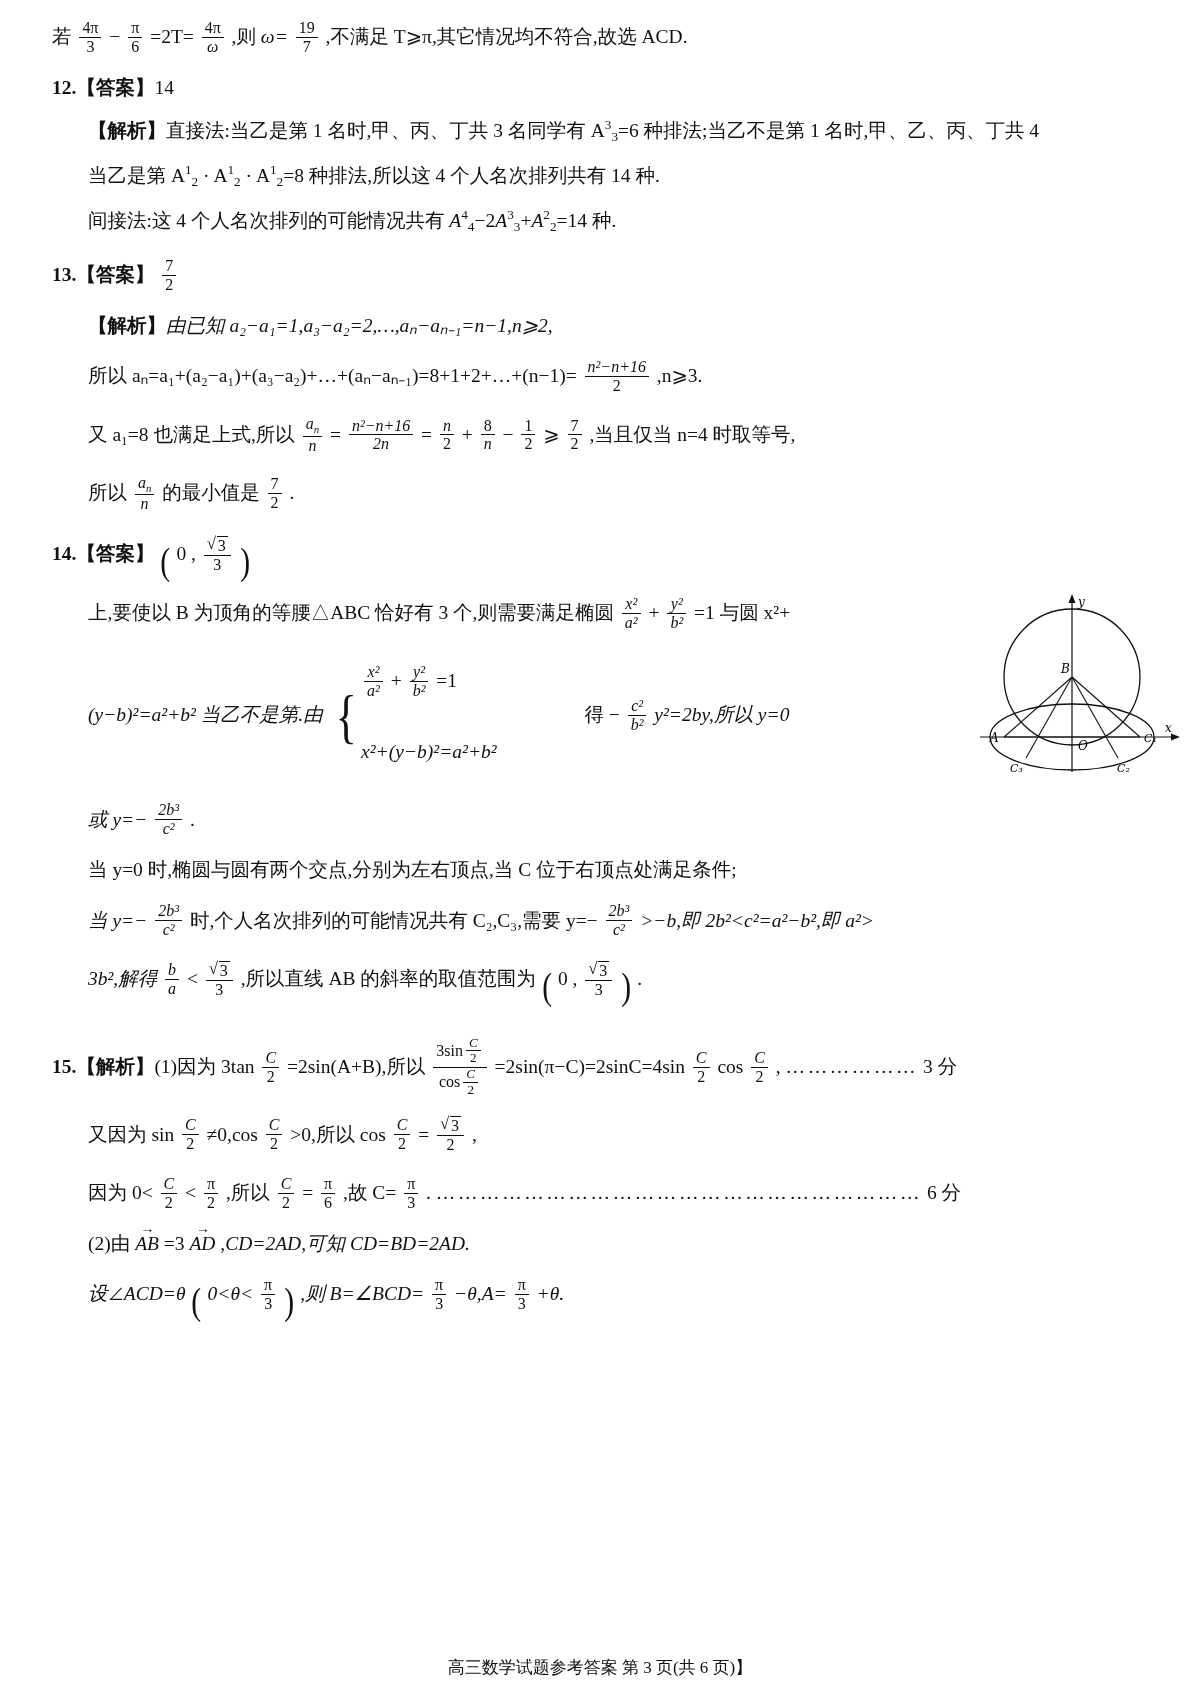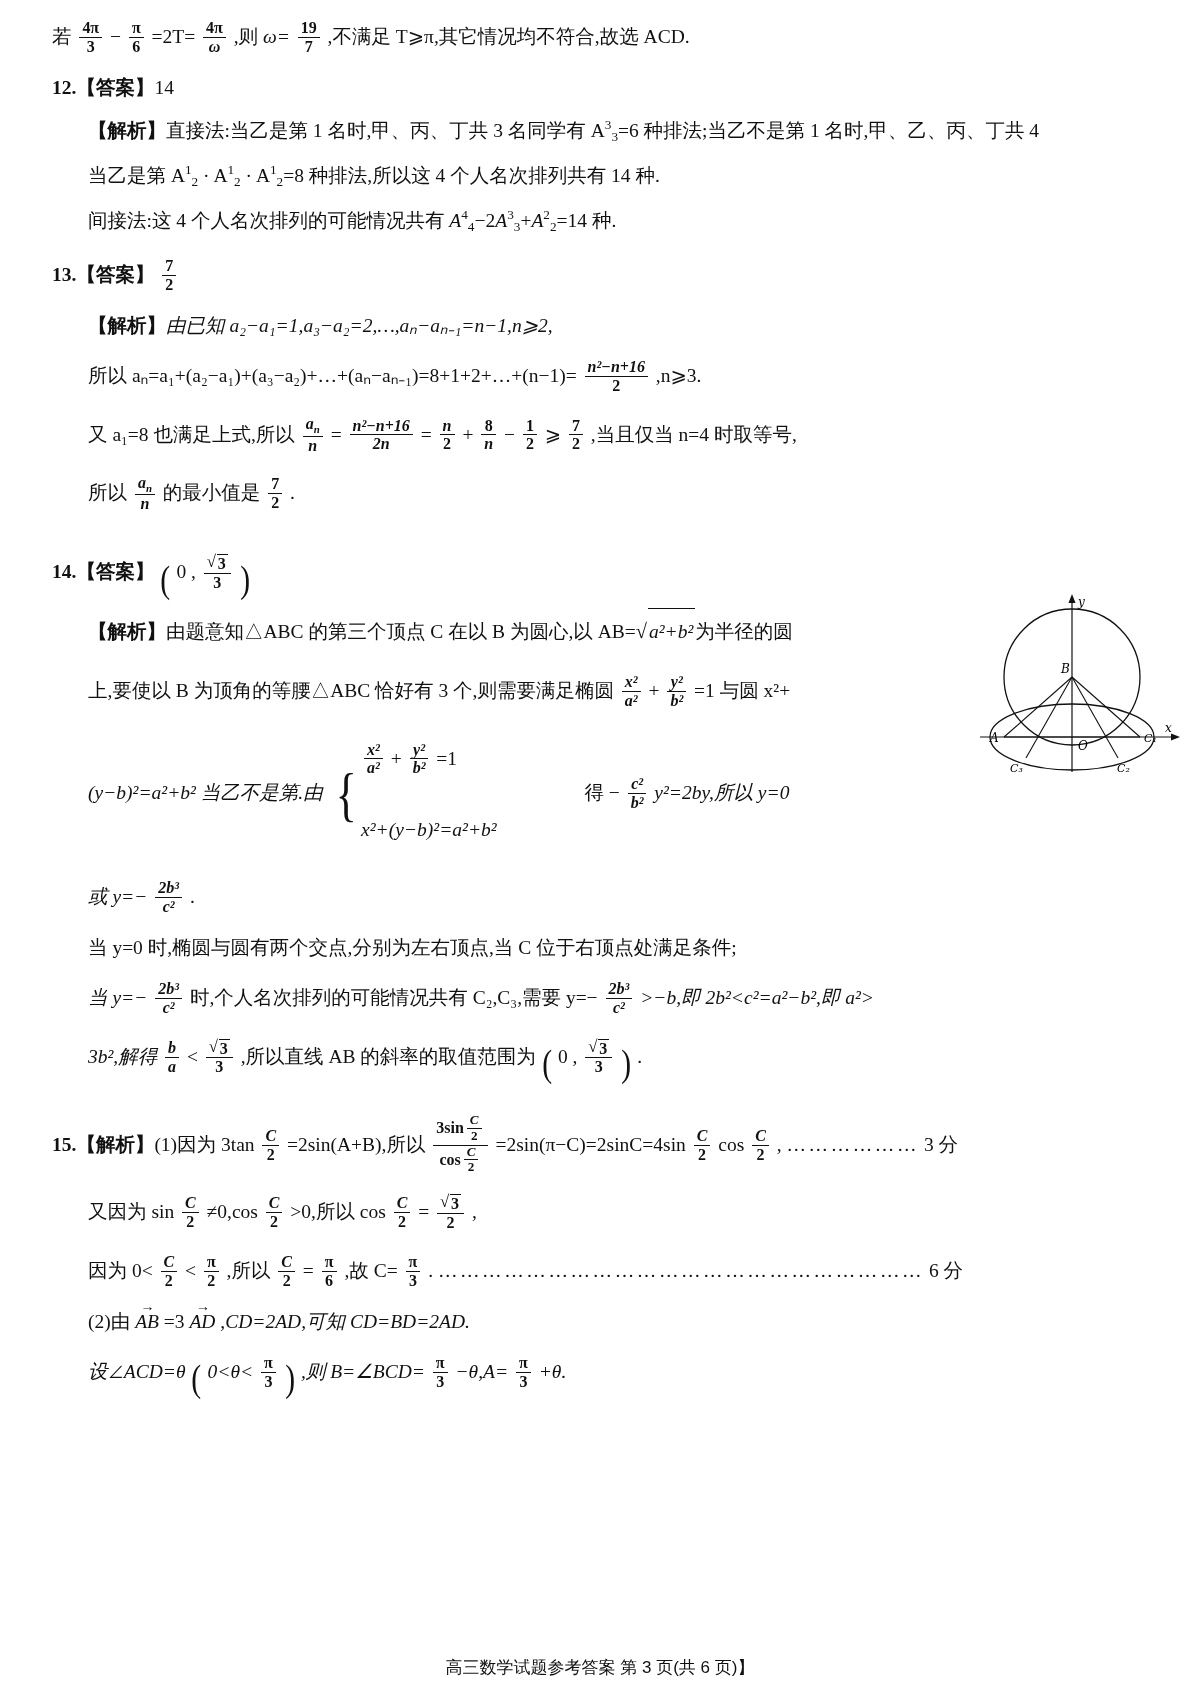--- a/index.html
+++ b/index.html
@@ -40,21 +40,20 @@
   
   .frac{
     display:inline-block;
     vertical-align:middle;
     text-align:center;
     font-size:.82em;
     line-height:1.12;
     margin:0 3px;
     position:relative;
     top:-0.08em;
-    font-weight:bold;
   }
   .frac .num{ display:block; padding:0 3px; border-bottom:1.2px solid #111; }
   .frac .den{ display:block; padding:0 3px; }
 
   
   .sqrt{ display:inline-block; position:relative; padding-left:.62em; }
   .sqrt:before{
     content:"\221A";
     position:absolute; left:0; top:-0.06em; font-size:1.05em;
   }
@@ -97,21 +96,21 @@
     top:592px;
     width:220px;
     height:190px;
   }
   .pagefoot{
     position:absolute;
     left:0; right:0;
     bottom:18px;
     text-align:center;
     font-size:17px;
-    font-family:Liberation Sans, sans-serif;
+    font-family:Liberation Serif, serif;
   }
   .vec{ position:relative; display:inline-block; }
   .vec:after{
     content:"\2192";
     position:absolute; left:0; right:0; top:-0.78em;
     font-size:.72em; text-align:center; letter-spacing:-1px;
   }
 </style>
 </head>
 <body>
@@ -177,35 +176,32 @@
       </div>
       <div class="line indent tall">
         <span>所以</span>
         <span class="frac"><span class="num it">a<sub>n</sub></span><span class="den it">n</span></span>
         <span>的最小值是</span>
         <span class="frac"><span class="num">7</span><span class="den">2</span></span>
         <span>.</span>
       </div>
     </div>
 
-    <div class="blk" style="margin-top:32px;">
+    <div class="blk" style="margin-top:14px;">
       <div class="line tall">
         <span class="label">14.【答案】</span>
         <span class="bigparen">(</span>
         <span>0 ,</span>
         <span class="frac">
           <span class="num"><span class="sqrt"><span class="rad">3</span></span></span>
           <span class="den">3</span>
         </span>
         <span class="bigparen">)</span>
       </div>
 
-      <div class="line indent tall">
-        <span class="label">【解析】</span><span>由题意知△ABC 的第三个顶点 C 在以 B 为圆心,以 AB=</span><span class="sqrt"><span class="rad it">a²+b²</span></span><span>为半径的圆</span>
-      </div>
 
       <div class="line indent tall">
         <span>上,要使以 B 为顶角的等腰△ABC 恰好有 3 个,则需要满足椭圆</span>
         <span class="frac"><span class="num it">x²</span><span class="den it">a²</span></span>
         <span>+</span>
         <span class="frac"><span class="num it">y²</span><span class="den it">b²</span></span>
         <span>=1 与圆 x²+</span>
       </div>
 
       <div class="line indent" style="line-height:3.3;">

